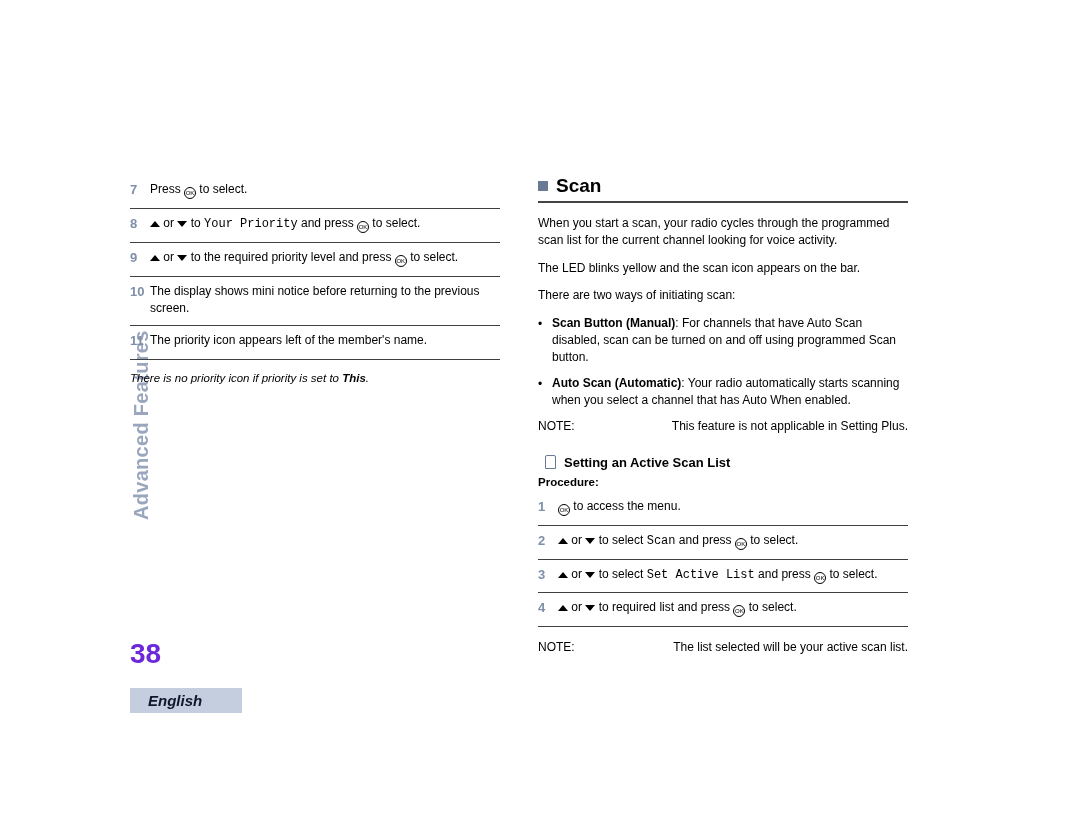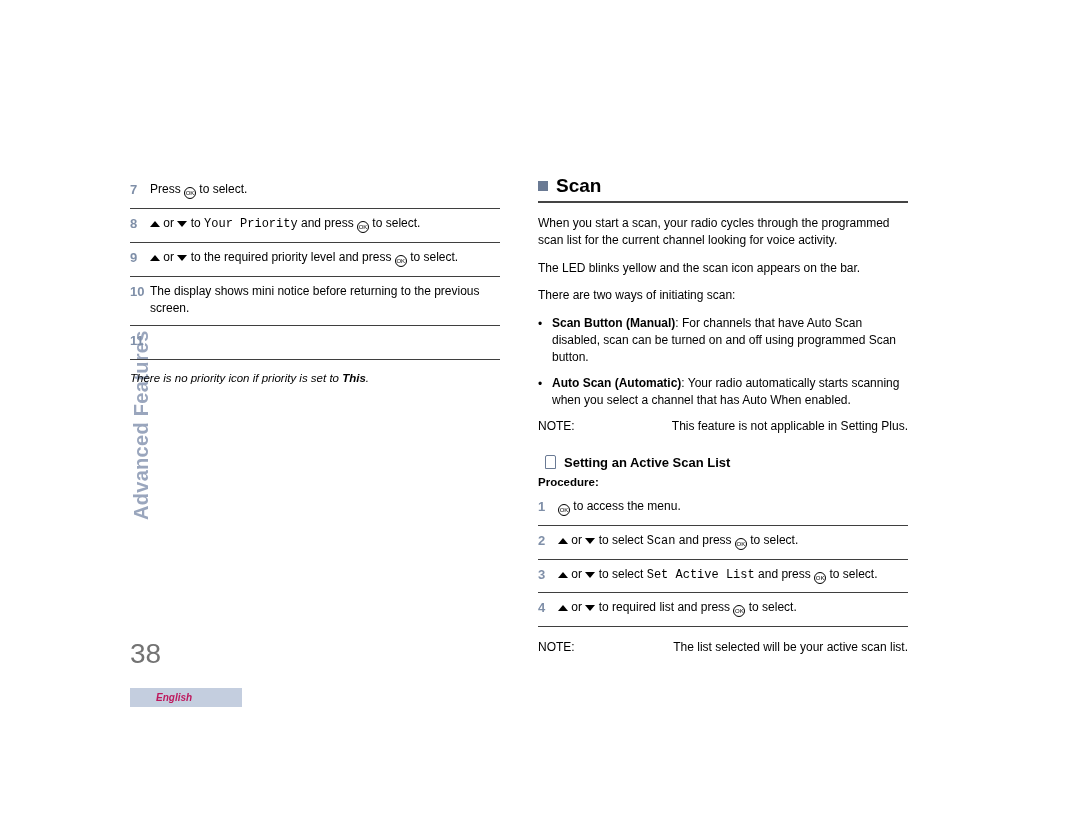--- a/index.html
+++ b/index.html
@@ -26,34 +26,34 @@
     font-size: 20px;
     font-weight: bold;
     color: #9aa6bd;
     letter-spacing: 0.3px;
   }
   .page-number {
     position: absolute;
     left: 130px;
     top: 638px;
     font-size: 28px;
-    font-weight: normal;
-    color: #737373;
+    font-weight: bold;
+    color: #6d28d9;
   }
   .lang-tag {
     position: absolute;
     left: 130px;
     top: 688px;
     width: 112px;
-    padding: 4px 26px;
+    padding: 4px 18px;
     background: #c4cedf;
-    color: #be185d;
+    color: #0f172a;
     font-weight: bold;
     font-style: italic;
-    font-size: 10px;
+    font-size: 15px;
   }
   .cols {
     display: flex;
     gap: 38px;
   }
   .col { width: 370px; }
   .step-row {
     display: flex;
     align-items: flex-start;
     padding: 6px 0 8px 0;
@@ -206,20 +206,21 @@
         </div>
       </div>
 
       <div class="step-row">
         <div class="step-num">10</div>
         <div class="step-body">The display shows mini notice before returning to the previous screen.</div>
       </div>
 
       <div class="step-row">
         <div class="step-num">11</div>
+        <div class="step-body">The priority icon appears left of the member's name.</div>
       </div>
 
       <div class="note-italic">
         <span>There is no priority icon if priority is set to </span><b>This</b><span>.</span>
       </div>
     </div>
 
     <div class="col">
 
       <div class="section-head">

